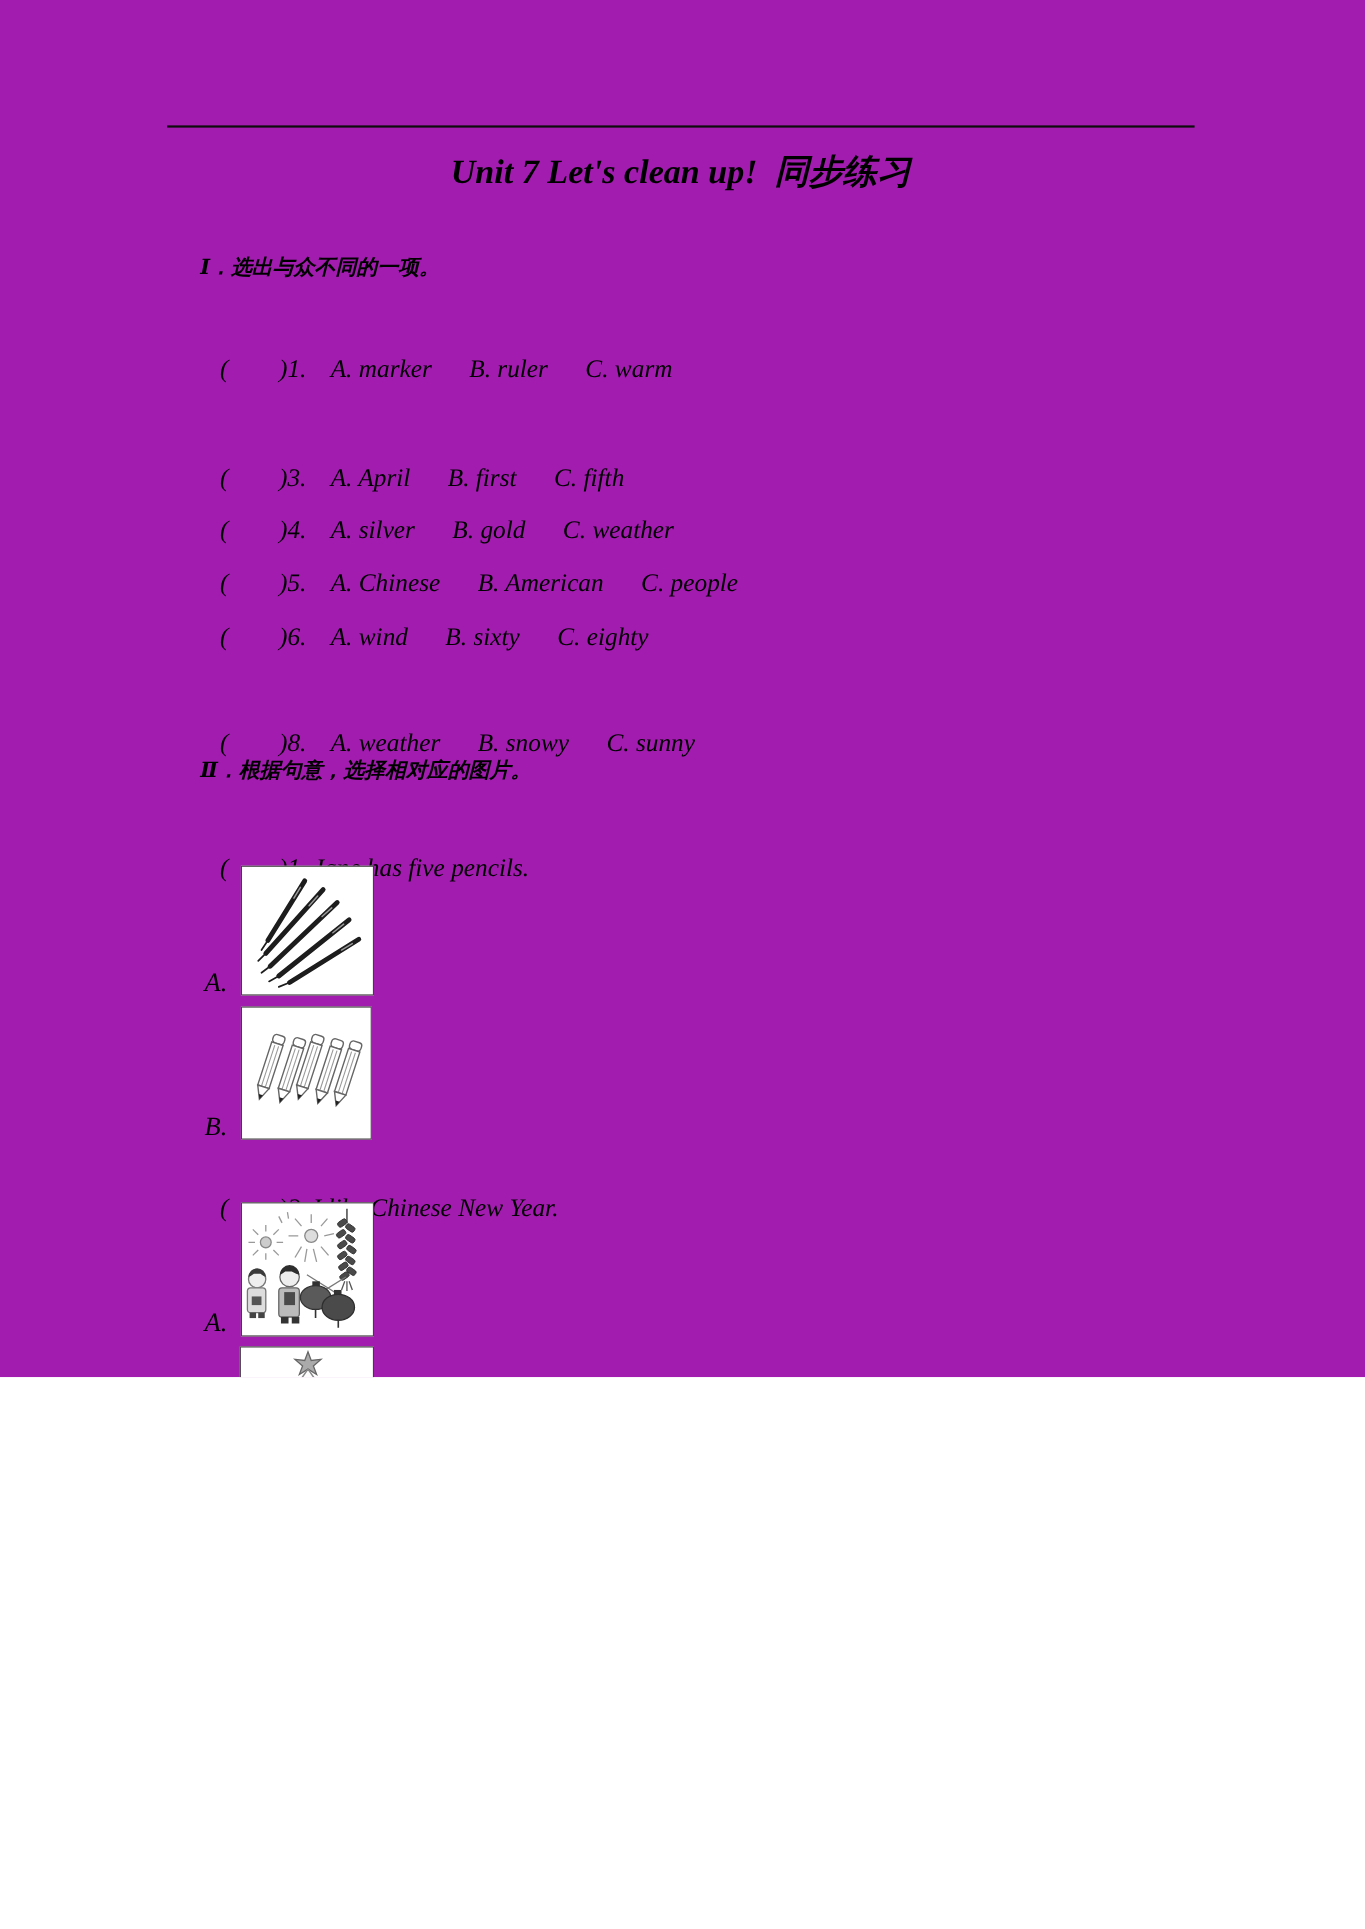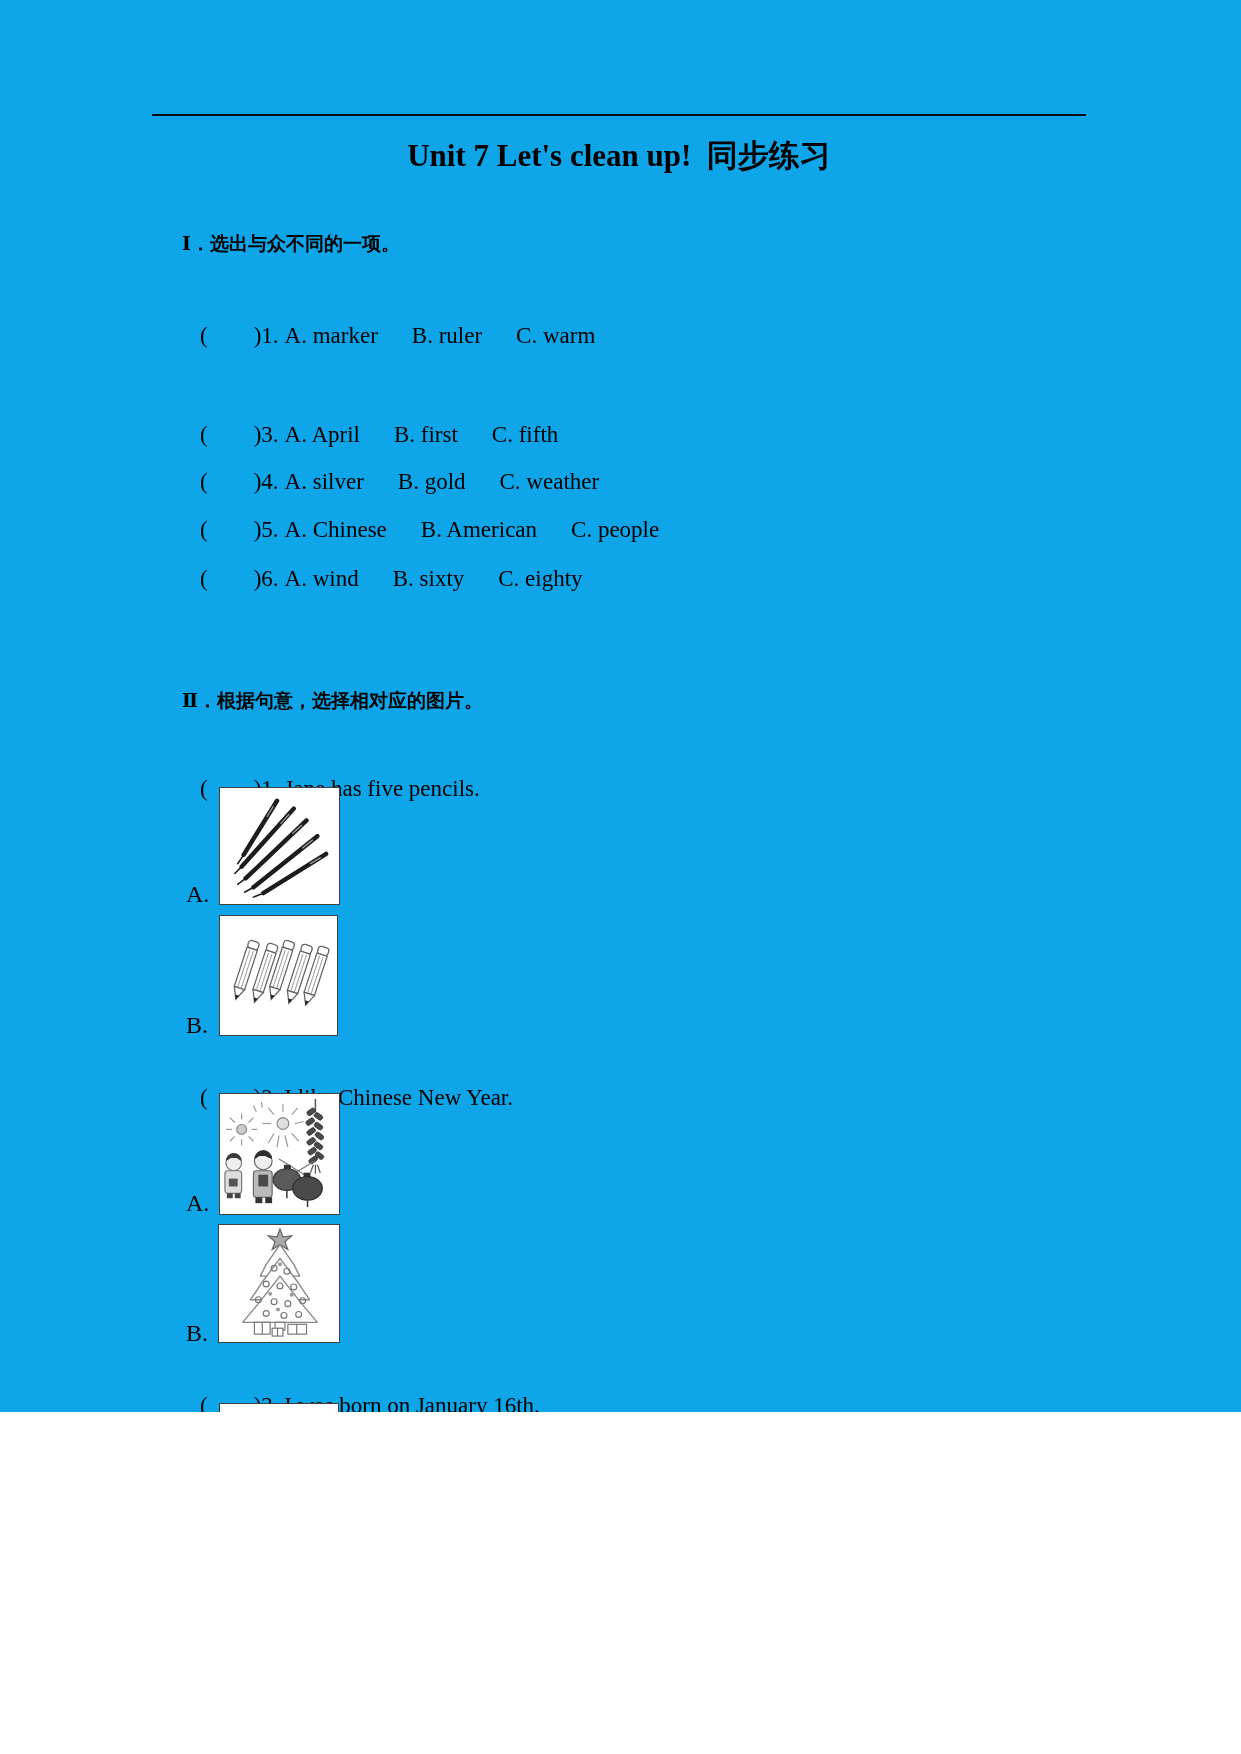--- a/index.html
+++ b/index.html
@@ -1,33 +1,33 @@
 <!DOCTYPE html>
 <html><head>
 <meta charset="utf-8">
 <style>
   html,body{margin:0;padding:0;background:#ffffff;}
   .page{
-    position:relative;width:1241px;height:1412px;background:#0ea5e9;
-    font-family:"Liberation Serif","DejaVu Serif",serif;color:#000;overflow:hidden;
+    position:relative;width:1241px;height:1252px;background:#a21caf;
+    font-family:"Liberation Serif","DejaVu Serif",serif;color:#000;overflow:hidden;font-style:italic;
   }
   .top-rule{position:absolute;left:152px;top:114px;width:934px;height:2px;background:#0c0c0c;}
   .title{
     position:absolute;left:152px;top:134px;width:934px;box-sizing:border-box;
     text-align:center;font-size:31px;font-weight:bold;line-height:44px;white-space:pre;
   }
   .s-heading{
     position:absolute;left:182px;font-size:19px;font-weight:bold;line-height:40px;white-space:pre;
   }
   .q-line{
     position:absolute;left:177px;font-size:23px;line-height:30px;white-space:pre;
   }
   .q-line .lead{margin-right:6px;}
   .q-line .opt{margin-left:34px;}
-  .q-line .opt.first{margin-left:0;}
+  .q-line .opt.first{margin-left:16px;}
   .img-label{position:absolute;left:186px;font-size:24px;line-height:30px;}
   .img-box{
     position:absolute;box-sizing:border-box;background:#fff;
     border:1.5px solid #3f3f3f;
   }
   .img-box svg{display:block;width:100%;height:100%;}
 </style>
 </head>
 <body>
 
@@ -46,20 +46,23 @@
     <span class="lead">(        )3.</span><span class="opt first">A. April</span><span class="opt">B. first</span><span class="opt">C. fifth</span>
   </div>
   <div class="q-line" style="top:437px">
     <span class="lead">(        )4.</span><span class="opt first">A. silver</span><span class="opt">B. gold</span><span class="opt">C. weather</span>
   </div>
   <div class="q-line" style="top:485px">
     <span class="lead">(        )5.</span><span class="opt first">A. Chinese</span><span class="opt">B. American</span><span class="opt">C. people</span>
   </div>
   <div class="q-line" style="top:534px">
     <span class="lead">(        )6.</span><span class="opt first">A. wind</span><span class="opt">B. sixty</span><span class="opt">C. eighty</span>
+  </div>
+  <div class="q-line" style="top:631px">
+    <span class="lead">(        )8.</span><span class="opt first">A. weather</span><span class="opt">B. snowy</span><span class="opt">C. sunny</span>
   </div>
 
   <div class="s-heading" style="top:681px">Ⅱ．根据句意，选择相对应的图片。</div>
 
   <div class="q-line" style="top:744px">
     <span>(        )1. Jane has five pencils.</span>
   </div>
 
   <div class="img-box" style="left:219px;top:787px;width:121px;height:118px">
     <svg viewBox="0 0 121 118">

